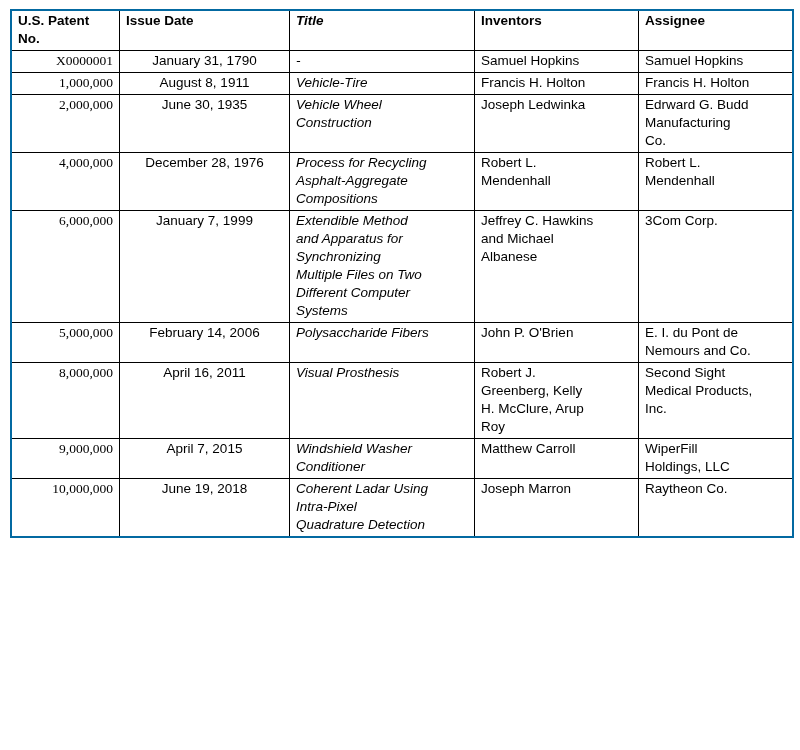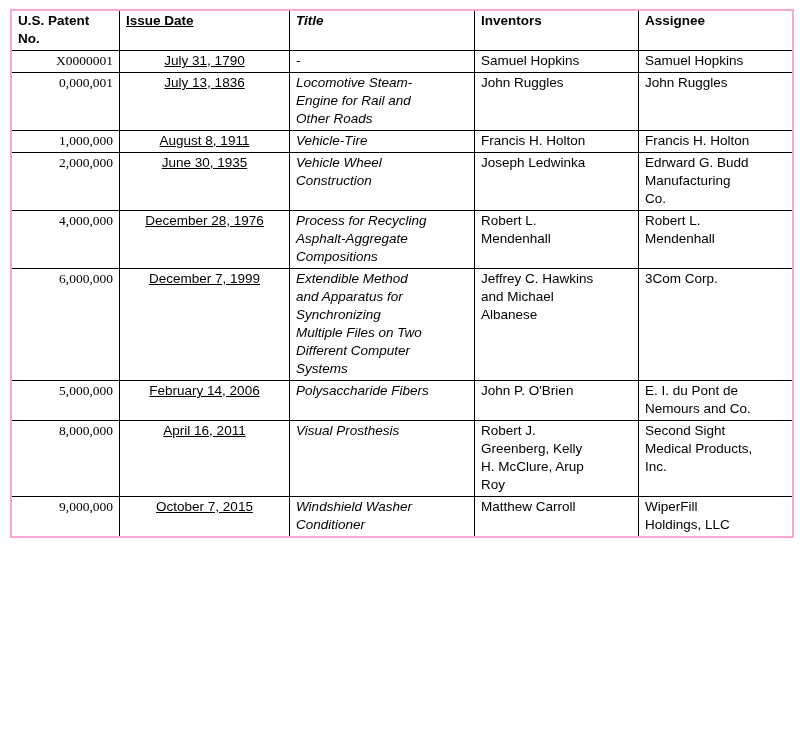--- a/index.html
+++ b/index.html
@@ -14,39 +14,39 @@
   .page {
     width: 800px;
     height: 750px;
     box-sizing: border-box;
     padding: 9px 10px;
   }
   table.patent-table {
     border-collapse: collapse;
     table-layout: fixed;
     width: 780px;
-    border: 2px solid #f9a8d4;
+    border: 2px solid #0369a1;
     padding-left: 22px;
   }
   table.patent-table th,
   table.patent-table td {
     border: 1px solid #000000;
     font-size: 13.5px;
     line-height: 18px;
     padding: 1px 6px 2px 6px;
     vertical-align: top;
     white-space: pre-line;
     overflow: hidden;
   }
   table.patent-table th {
     font-weight: bold;
     text-align: left;
   }
   th.c-no, td.c-no { width: 95px; }
-  th.c-date, td.c-date { width: 157px; text-decoration: underline; }
+  th.c-date, td.c-date { width: 157px; }
   th.c-title, td.c-title { width: 172px; font-style: italic; }
   th.c-inventors, td.c-inventors { width: 151px; }
   th.c-assignee, td.c-assignee { width: 141px; margin-left: 21px; }
   th.c-no { text-align: center; }
   th.c-date { text-align: center; }
   td.c-no { text-align: right; padding-right: 8px; font-family: Liberation Serif, serif; }
   td.c-date { text-align: center; }
 </style>
 </head>
 <body>
@@ -59,33 +59,24 @@
 No.</th>
         <th class="c-date">Issue Date</th>
         <th class="c-title">Title</th>
         <th class="c-inventors">Inventors</th>
         <th class="c-assignee">Assignee</th>
       </tr>
     </thead>
     <tbody>
       <tr>
         <td class="c-no">X0000001</td>
-        <td class="c-date">July 31, 1790</td>
+        <td class="c-date">January 31, 1790</td>
         <td class="c-title">-</td>
         <td class="c-inventors">Samuel Hopkins</td>
         <td class="c-assignee">Samuel Hopkins</td>
-      </tr>
-      <tr>
-        <td class="c-no">0,000,001</td>
-        <td class="c-date">July 13, 1836</td>
-        <td class="c-title">Locomotive Steam-
-Engine for Rail and
-Other Roads</td>
-        <td class="c-inventors">John Ruggles</td>
-        <td class="c-assignee">John Ruggles</td>
       </tr>
       <tr>
         <td class="c-no">1,000,000</td>
         <td class="c-date">August 8, 1911</td>
         <td class="c-title">Vehicle-Tire</td>
         <td class="c-inventors">Francis H. Holton</td>
         <td class="c-assignee">Francis H. Holton</td>
       </tr>
       <tr>
         <td class="c-no">2,000,000</td>
@@ -103,21 +94,21 @@
         <td class="c-title">Process for Recycling
 Asphalt-Aggregate
 Compositions</td>
         <td class="c-inventors">Robert L.
 Mendenhall</td>
         <td class="c-assignee">Robert L.
 Mendenhall</td>
       </tr>
       <tr>
         <td class="c-no">6,000,000</td>
-        <td class="c-date">December 7, 1999</td>
+        <td class="c-date">January 7, 1999</td>
         <td class="c-title">Extendible Method
 and Apparatus for
 Synchronizing
 Multiple Files on Two
 Different Computer
 Systems</td>
         <td class="c-inventors">Jeffrey C. Hawkins
 and Michael
 Albanese</td>
         <td class="c-assignee">3Com Corp.</td>
@@ -137,22 +128,31 @@
         <td class="c-inventors">Robert J.
 Greenberg, Kelly
 H. McClure, Arup
 Roy</td>
         <td class="c-assignee">Second Sight
 Medical Products,
 Inc.</td>
       </tr>
       <tr>
         <td class="c-no">9,000,000</td>
-        <td class="c-date">October 7, 2015</td>
+        <td class="c-date">April 7, 2015</td>
         <td class="c-title">Windshield Washer
 Conditioner</td>
         <td class="c-inventors">Matthew Carroll</td>
         <td class="c-assignee">WiperFill
 Holdings, LLC</td>
       </tr>
+      <tr>
+        <td class="c-no">10,000,000</td>
+        <td class="c-date">June 19, 2018</td>
+        <td class="c-title">Coherent Ladar Using
+Intra-Pixel
+Quadrature Detection</td>
+        <td class="c-inventors">Joseph Marron</td>
+        <td class="c-assignee">Raytheon Co.</td>
+      </tr>
     </tbody>
   </table>
 </div>
 
 </body></html>

